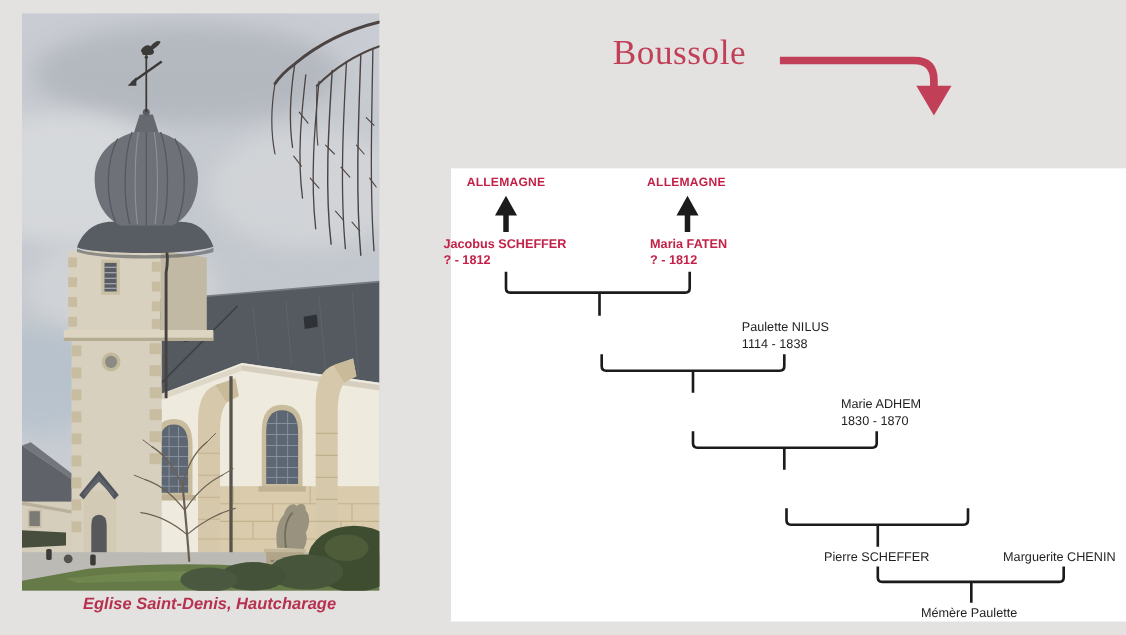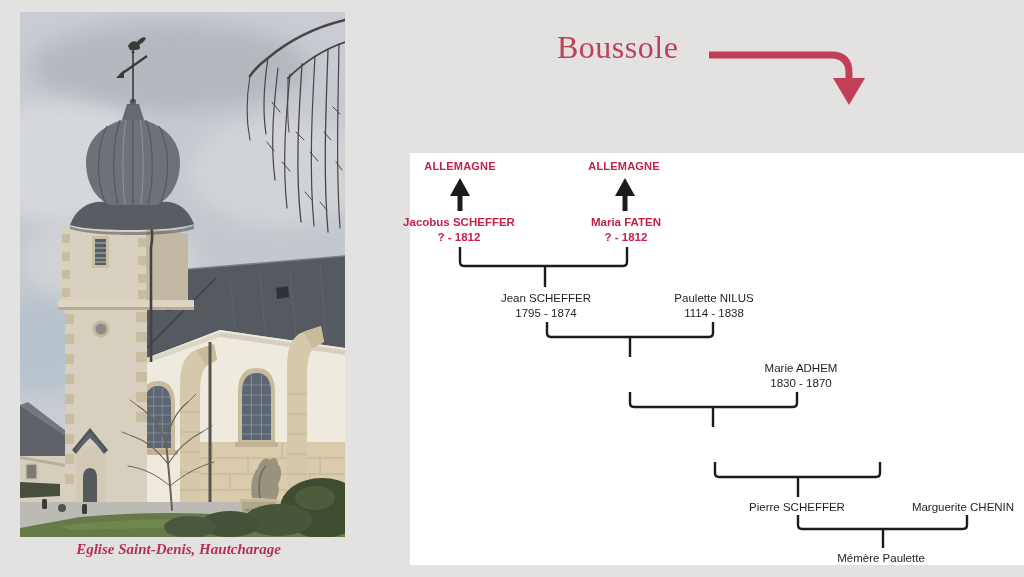--- a/index.html
+++ b/index.html
@@ -8,23 +8,23 @@
     background:#e3e2e0;
     font-family:"Liberation Sans",sans-serif;
     position:relative;overflow:hidden;
   }
   .slide{position:absolute;inset:0;}
 
   
   .photo{position:absolute;left:20px;top:12px;width:325px;height:525px;margin:0;}
   .photo svg{display:block;}
   .caption{
-    position:absolute;left:16px;top:541px;width:325px;
+    position:absolute;left:28px;top:541px;width:325px;
     text-align:center;
-    font-family:Liberation Serif, serif;
+    font-family:Liberation Sans, sans-serif;
     font-style:italic;font-weight:bold;
     font-size:15px;color:#b7314f;
   }
 
   
   .title{
     position:absolute;left:557px;top:31px;margin:0;
     font-family:"Liberation Serif",serif;
     font-weight:400;font-size:32px;line-height:32px;
     color:#c23f58;letter-spacing:.5px;
@@ -37,21 +37,21 @@
     background:#ffffff;
   }
   .tree-lines{position:absolute;left:0;top:0;}
   .country{
     position:absolute;transform:translateX(-50%);
     font-size:11px;font-weight:bold;color:#c32148;
     white-space:nowrap;letter-spacing:.2px;
   }
   .person{
     position:absolute;transform:translateX(-50%);
-    text-align:center;font-size:11.5px;line-height:15px;
+    text-align:left;font-size:11.5px;line-height:15px;
     color:#1f1f1f;white-space:nowrap;
   }
   .person.red{color:#c32148;font-weight:bold;}
 </style>
 </head>
 <body>
 
 <div class="slide">
 
   <figure class="photo">
@@ -281,24 +281,20 @@
 
     <div class="person red" style="left:49px;top:62px">
       <div>Jacobus SCHEFFER</div>
       <div>? - 1812</div>
     </div>
     <div class="person red" style="left:216px;top:62px">
       <div>Maria FATEN</div>
       <div>? - 1812</div>
     </div>
 
-    <div class="person" style="left:136px;top:138px">
-      <div>Jean SCHEFFER</div>
-      <div>1795 - 1874</div>
-    </div>
     <div class="person" style="left:304px;top:138px">
       <div>Paulette NILUS</div>
       <div>1114 - 1838</div>
     </div>
 
     <div class="person" style="left:391px;top:208px">
       <div>Marie ADHEM</div>
       <div>1830 - 1870</div>
     </div>
 

